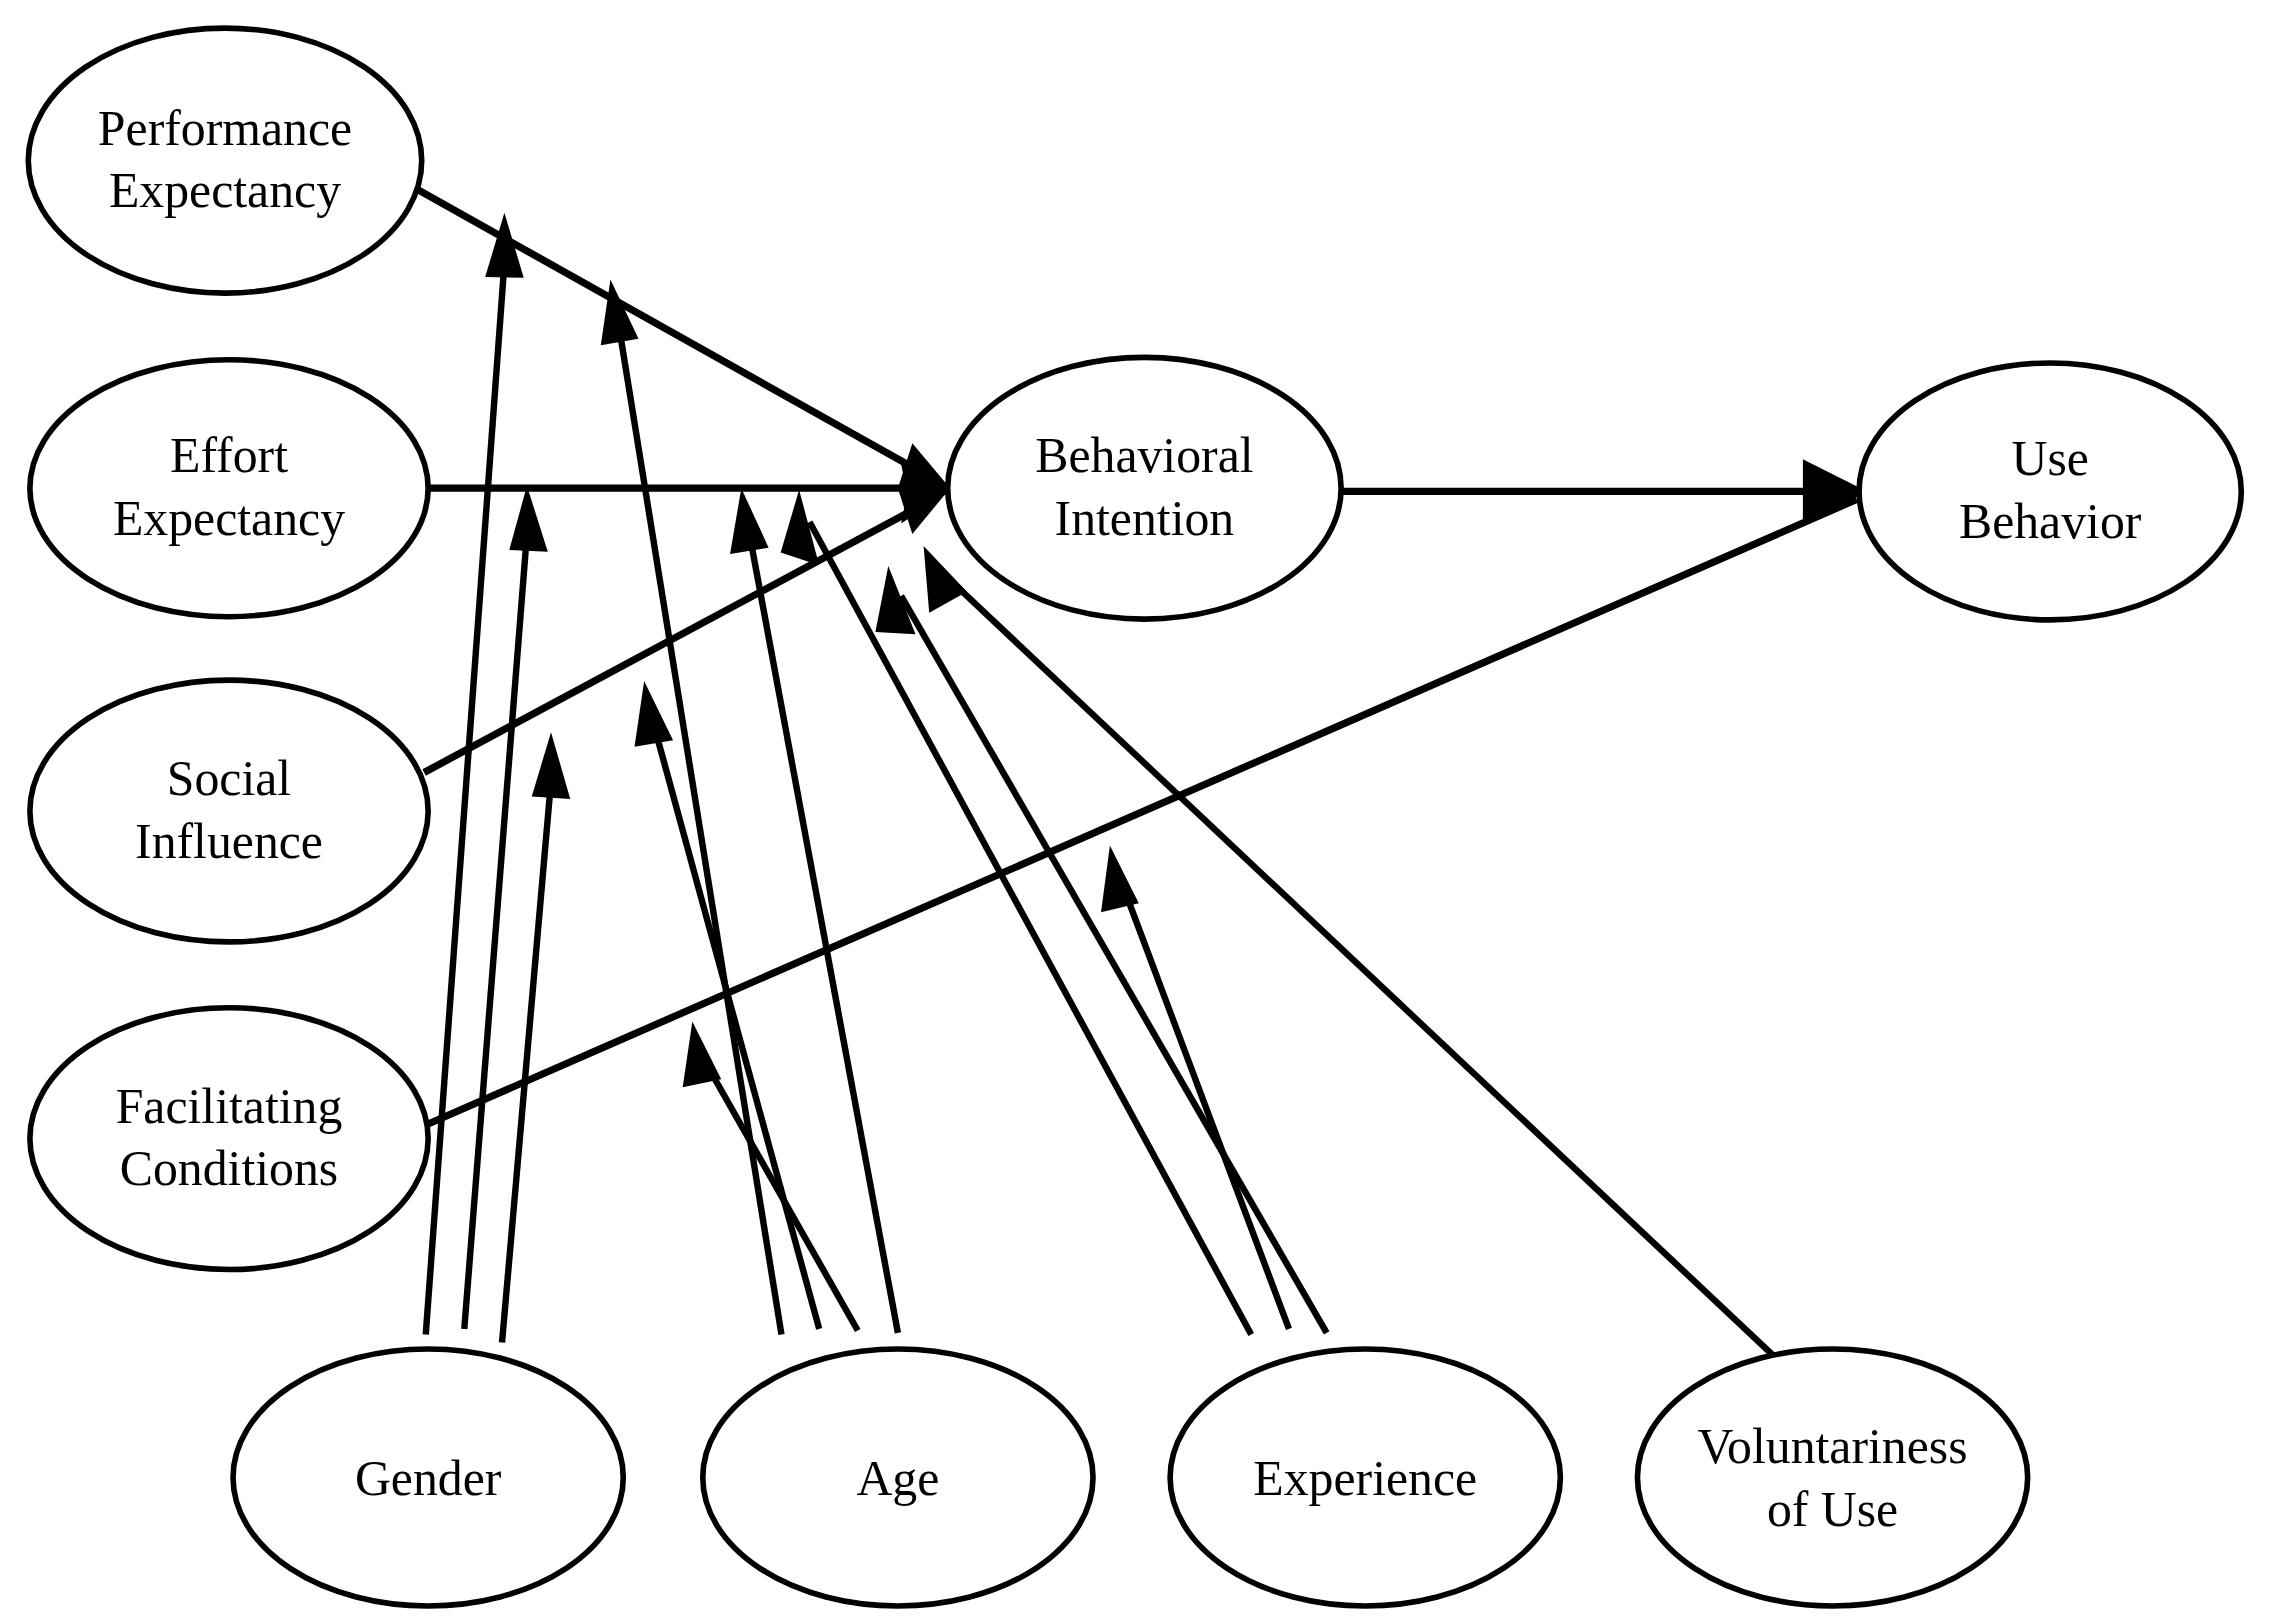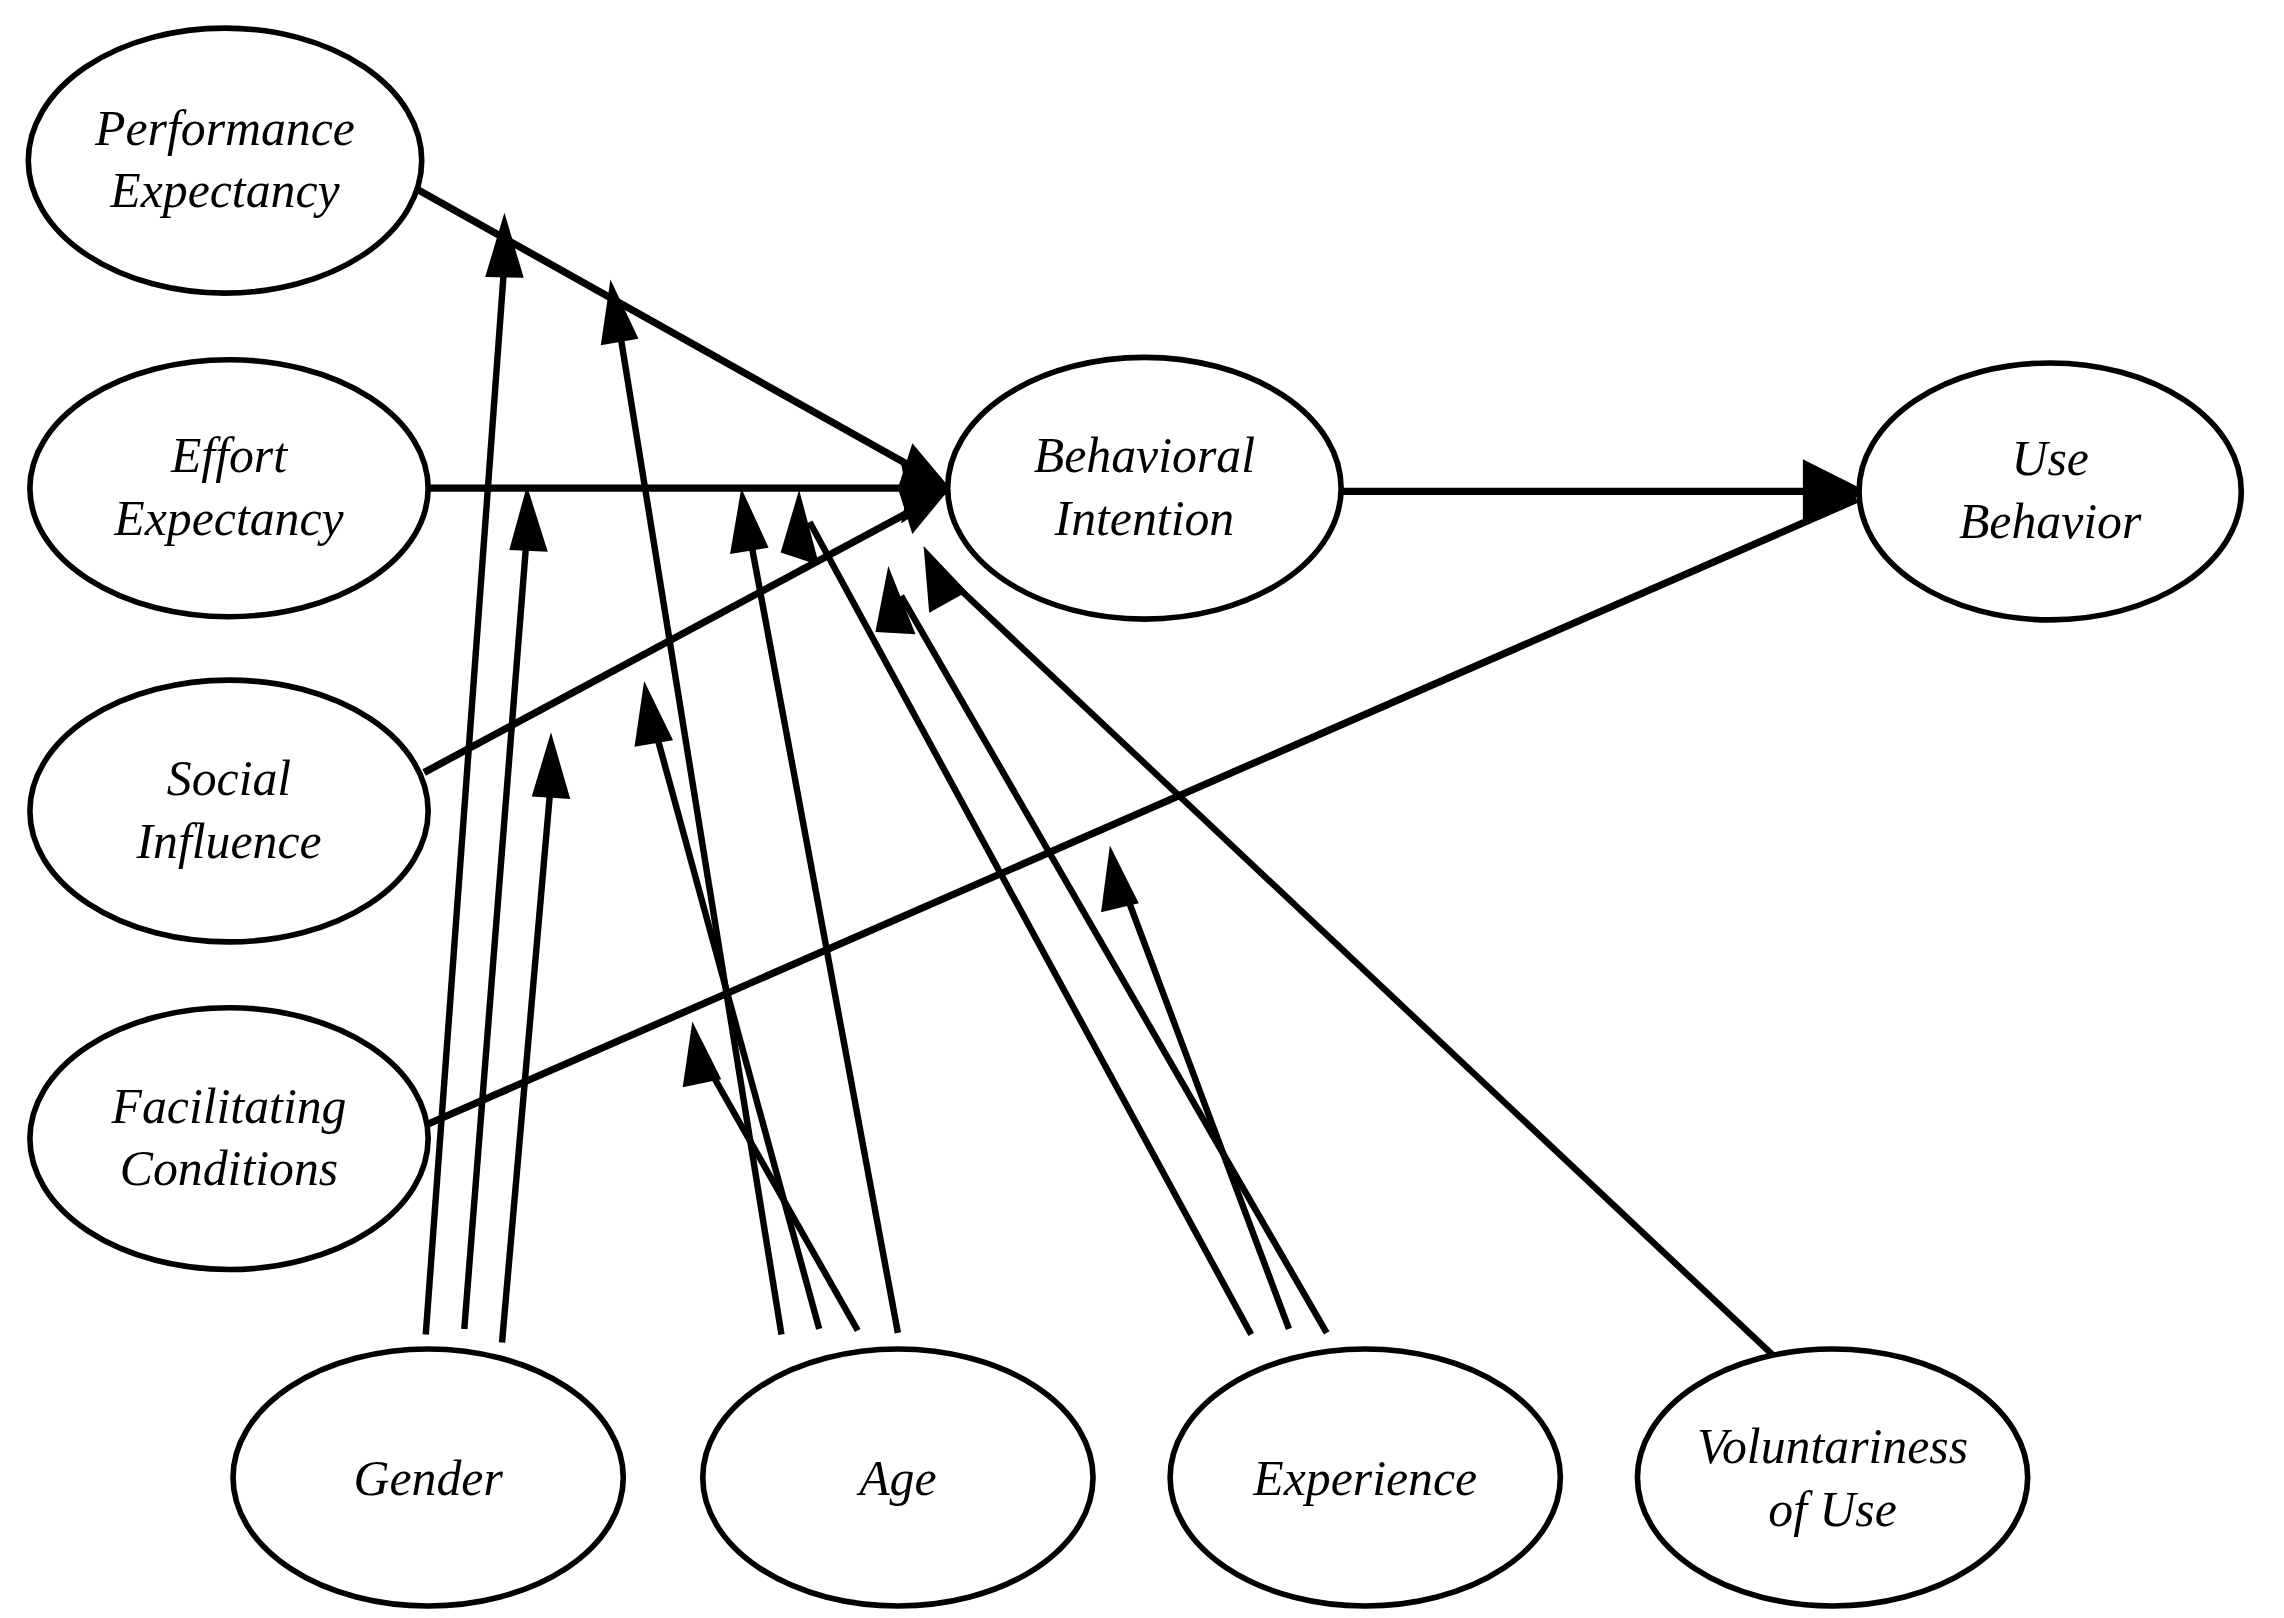--- a/index.html
+++ b/index.html
@@ -1,17 +1,17 @@
 <!DOCTYPE html>
 <html style="font-size:13px"><head>
 <meta charset="utf-8">
 <style>
   html,body{margin:0;padding:0;background:#ffffff;}
   #stage{position:relative;width:2284px;height:1618px;background:#ffffff;
-         font-family:"Liberation Serif","DejaVu Serif",serif;overflow:hidden;font-style:italic;}
+         font-family:"Liberation Serif","DejaVu Serif",serif;overflow:hidden;}
   svg{position:absolute;left:0;top:0;width:2284px;height:1618px;}
   .node-label{font-family:"Liberation Serif","DejaVu Serif",serif;
               fill:#000000;text-anchor:middle;font-size:62px;}
   .ell{fill:#ffffff;stroke:#000000;stroke-width:7;}
   .edge{stroke:#000000;stroke-width:9;fill:none;}
   .modline{stroke:#000000;stroke-width:8;fill:none;}
   .ahd{fill:#000000;stroke:none;}
 </style>
 </head>
 <body>

